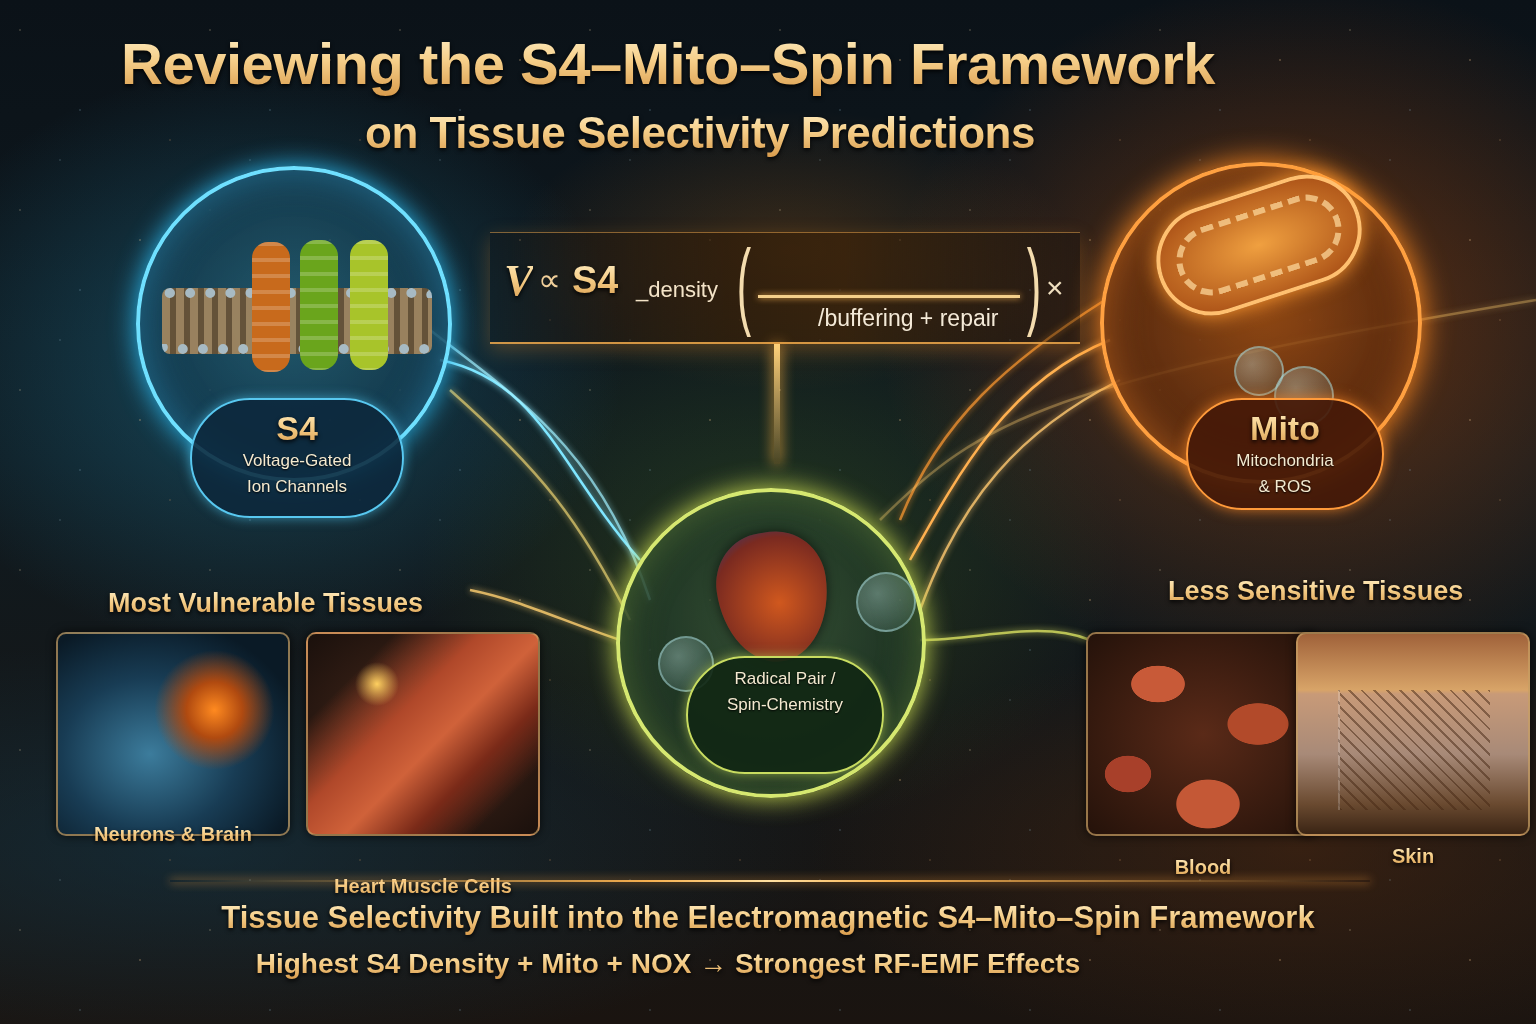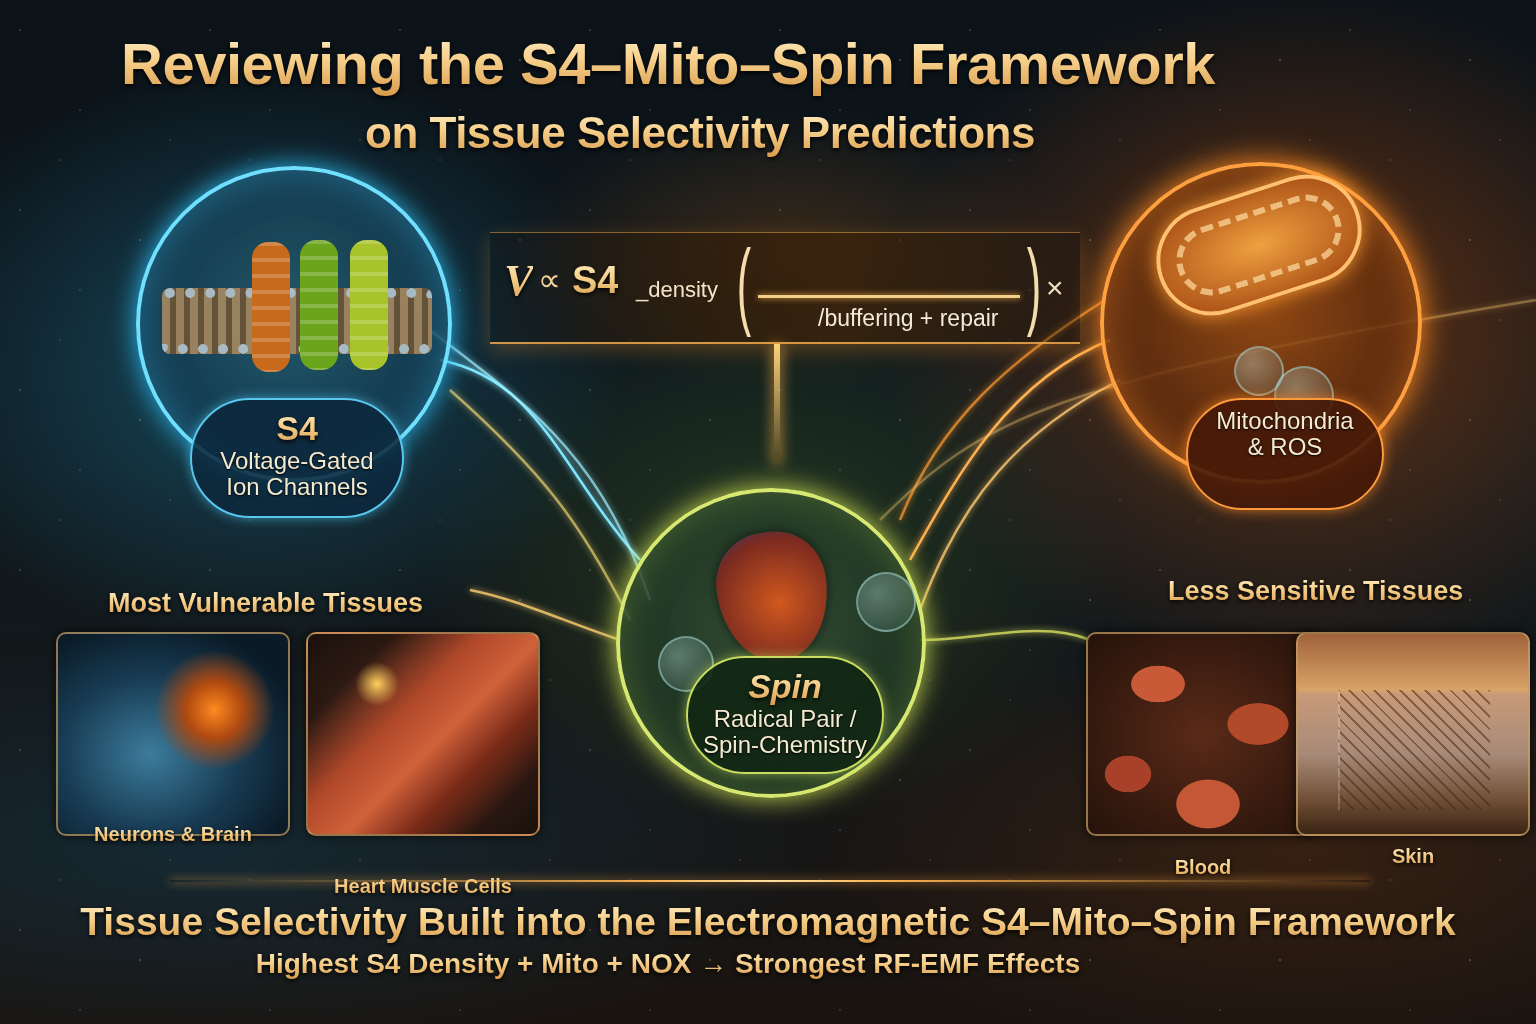--- a/index.html
+++ b/index.html
@@ -113,21 +113,21 @@
 
   
   .pill { position: absolute; text-align: center; border-radius: 60px; padding-top: 8px; }
   .pill-s4 { left: 190px; top: 398px; width: 214px; height: 120px;
     background: rgba(12,40,60,0.88); border: 2px solid #58c8f0; box-shadow: 0 0 12px rgba(80,200,240,0.6); }
   .pill-mito { left: 1186px; top: 398px; width: 198px; height: 112px;
     background: rgba(70,25,8,0.9); border: 2px solid #ff9a3a; box-shadow: 0 0 14px rgba(255,140,40,0.7); }
   .pill-spin { left: 686px; top: 656px; width: 198px; height: 118px;
     background: rgba(18,40,20,0.9); border: 2px solid #c8dc60; box-shadow: 0 0 12px rgba(200,220,90,0.6); }
   .pill .big { font-size: 34px; font-weight: bold; display: block; line-height: 40px; }
-  .pill .small { font-size: 24px; color: #f4ead0; display: block; line-height: 26px; text-shadow: 0 1px 2px #000; }
+  .pill .small { font-size: 17px; color: #f4ead0; display: block; line-height: 26px; text-shadow: 0 1px 2px #000; }
   .pill-spin .big { font-style: italic; }
 
   
   svg.links { position: absolute; inset: 0; pointer-events: none; }
 
   
   .section-heading { position: absolute; font-size: 27px; font-weight: bold; }
   .tissue-card { position: absolute; width: 234px; height: 204px; border-radius: 10px;
     border: 2px solid rgba(200,160,100,0.7); overflow: hidden; box-shadow: 0 0 10px rgba(0,0,0,0.7); }
   .tissue-label { position: absolute; width: 234px; text-align: center; font-size: 20px; font-weight: bold; }
@@ -138,21 +138,21 @@
       radial-gradient(ellipse 50px 34px at 170px 90px, #b24a2a 60%, transparent 62%),
       radial-gradient(ellipse 52px 40px at 120px 170px, #c45836 60%, transparent 62%),
       radial-gradient(ellipse 38px 30px at 40px 140px, #a8402a 60%, transparent 62%),
       radial-gradient(ellipse at 50% 50%, #5a2a18, #24120a); }
   .t-skin { left: 1296px; top: 632px; background:
       linear-gradient(180deg, #a0623a 0%, #d8a468 28%, #c89a78 30%, #a88a78 60%, #6a4a30 85%, #3a2414 100%); }
   .t-skin::after { content: ""; position: absolute; left: 40px; top: 56px; width: 150px; height: 120px;
     background: repeating-linear-gradient(45deg, rgba(70,40,20,0.5) 0 2px, transparent 2px 9px); border-left: 2px solid rgba(255,255,255,0.2); }
 
   .bottom-line { position: absolute; left: 0; width: 1536px; text-align: center; font-weight: bold; }
-  .bottom-1 { top: 900px; font-size: 39px; }
+  .bottom-1 { top: 900px; font-size: 31px; }
   .bottom-2 { top: 948px; font-size: 28px; left: -100px; }
   .glow-rule { position: absolute; left: 170px; top: 880px; width: 1200px; height: 2px;
     background: linear-gradient(90deg, transparent, #f6b050 40%, #ffe0a0 50%, #f6b050 60%, transparent); box-shadow: 0 0 10px #f6a040; }
 </style>
 </head>
 <body>
 
 <div class="speckle"></div>
 
 <svg class="links" width="1536" height="1024">
@@ -205,31 +205,31 @@
   <span class="small">Voltage-Gated</span>
   <span class="small">Ion Channels</span>
 </div>
 
 <div class="node-circle node-mito">
   <div class="mito-organelle"></div>
   <div class="bubble" style="left:130px;top:180px;width:50px;height:50px;"></div>
   <div class="bubble" style="left:170px;top:200px;width:60px;height:60px;"></div>
 </div>
 <div class="pill pill-mito">
+  <span class="big gold-text">Mito</span>
   <span class="small">Mitochondria</span>
   <span class="small">&amp; ROS</span>
 </div>
 
 <div class="node-circle node-spin">
   <div class="heart"></div>
   <div class="bubble" style="left:38px;top:144px;width:56px;height:56px;"></div>
   <div class="bubble" style="left:236px;top:80px;width:60px;height:60px;"></div>
 </div>
 <div class="pill pill-spin">
-  <span class="big gold-text">Spin</span>
   <span class="small">Radical Pair /</span>
   <span class="small">Spin-Chemistry</span>
 </div>
 
 <div class="section-heading gold-text" style="left:108px;top:588px;">Most Vulnerable Tissues</div>
 <div class="tissue-card t-brain"></div>
 <div class="tissue-label gold-text" style="left:56px;top:823px;">Neurons &amp; Brain</div>
 <div class="tissue-card t-heart"></div>
 <div class="tissue-label gold-text" style="left:306px;top:875px;">Heart Muscle Cells</div>
 

